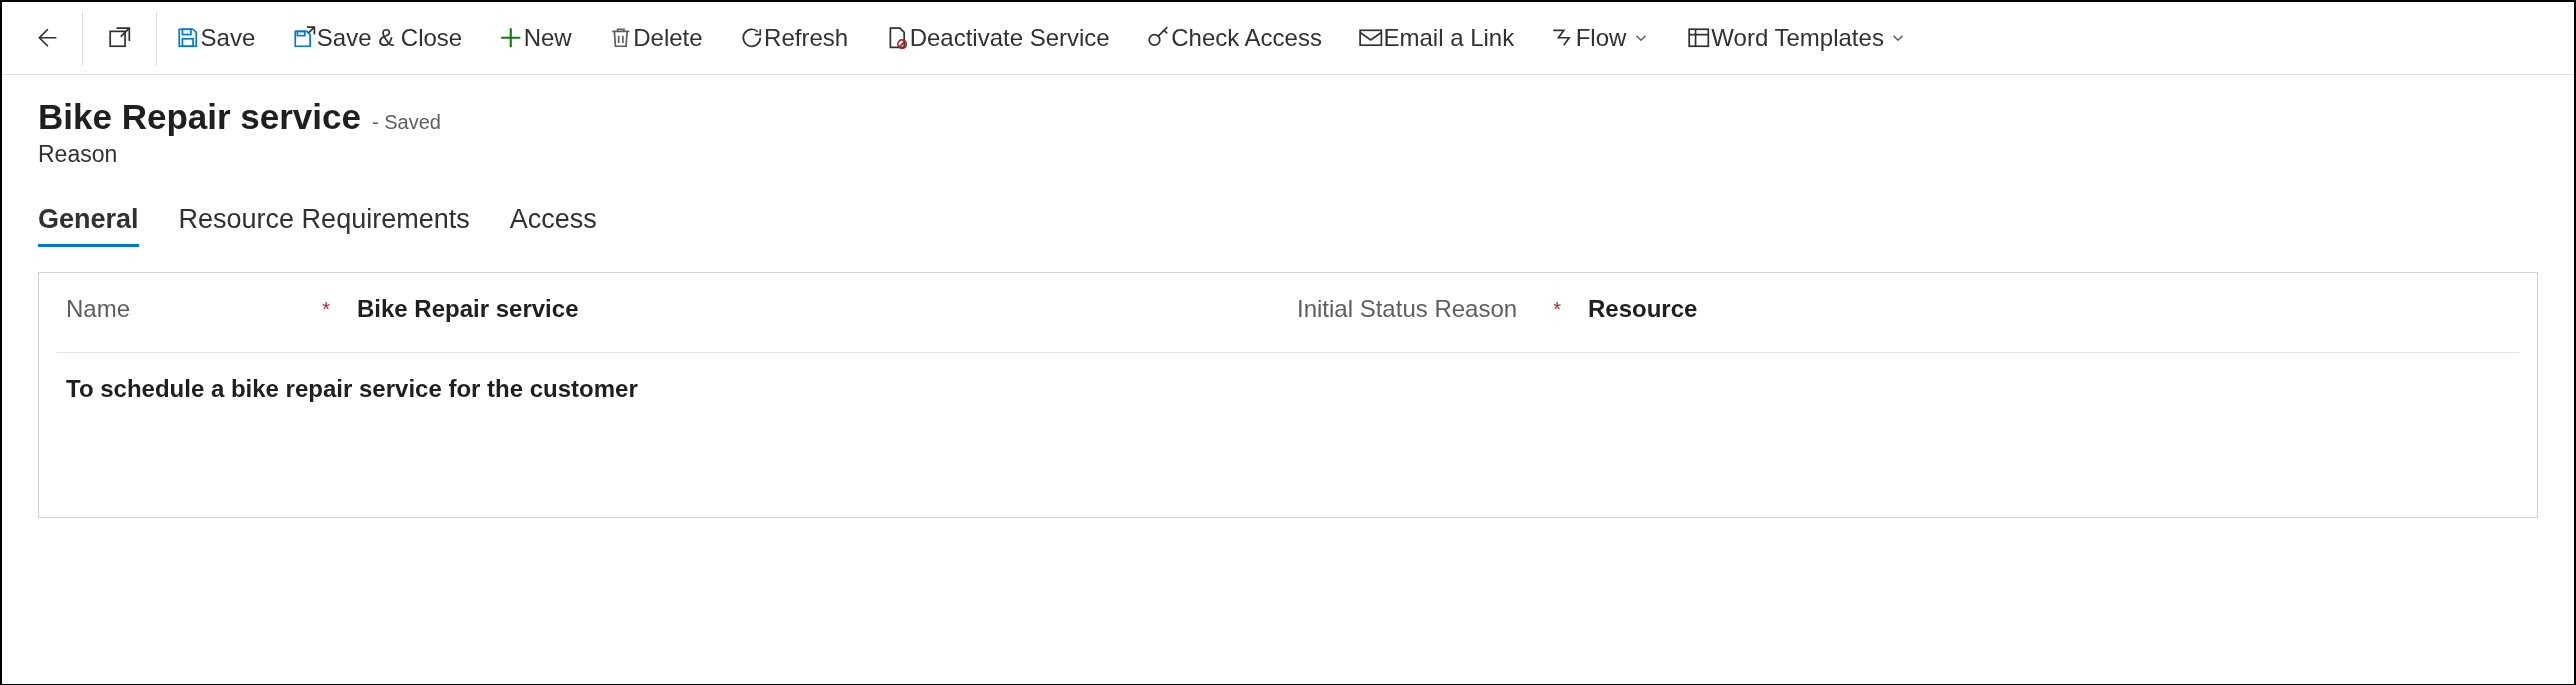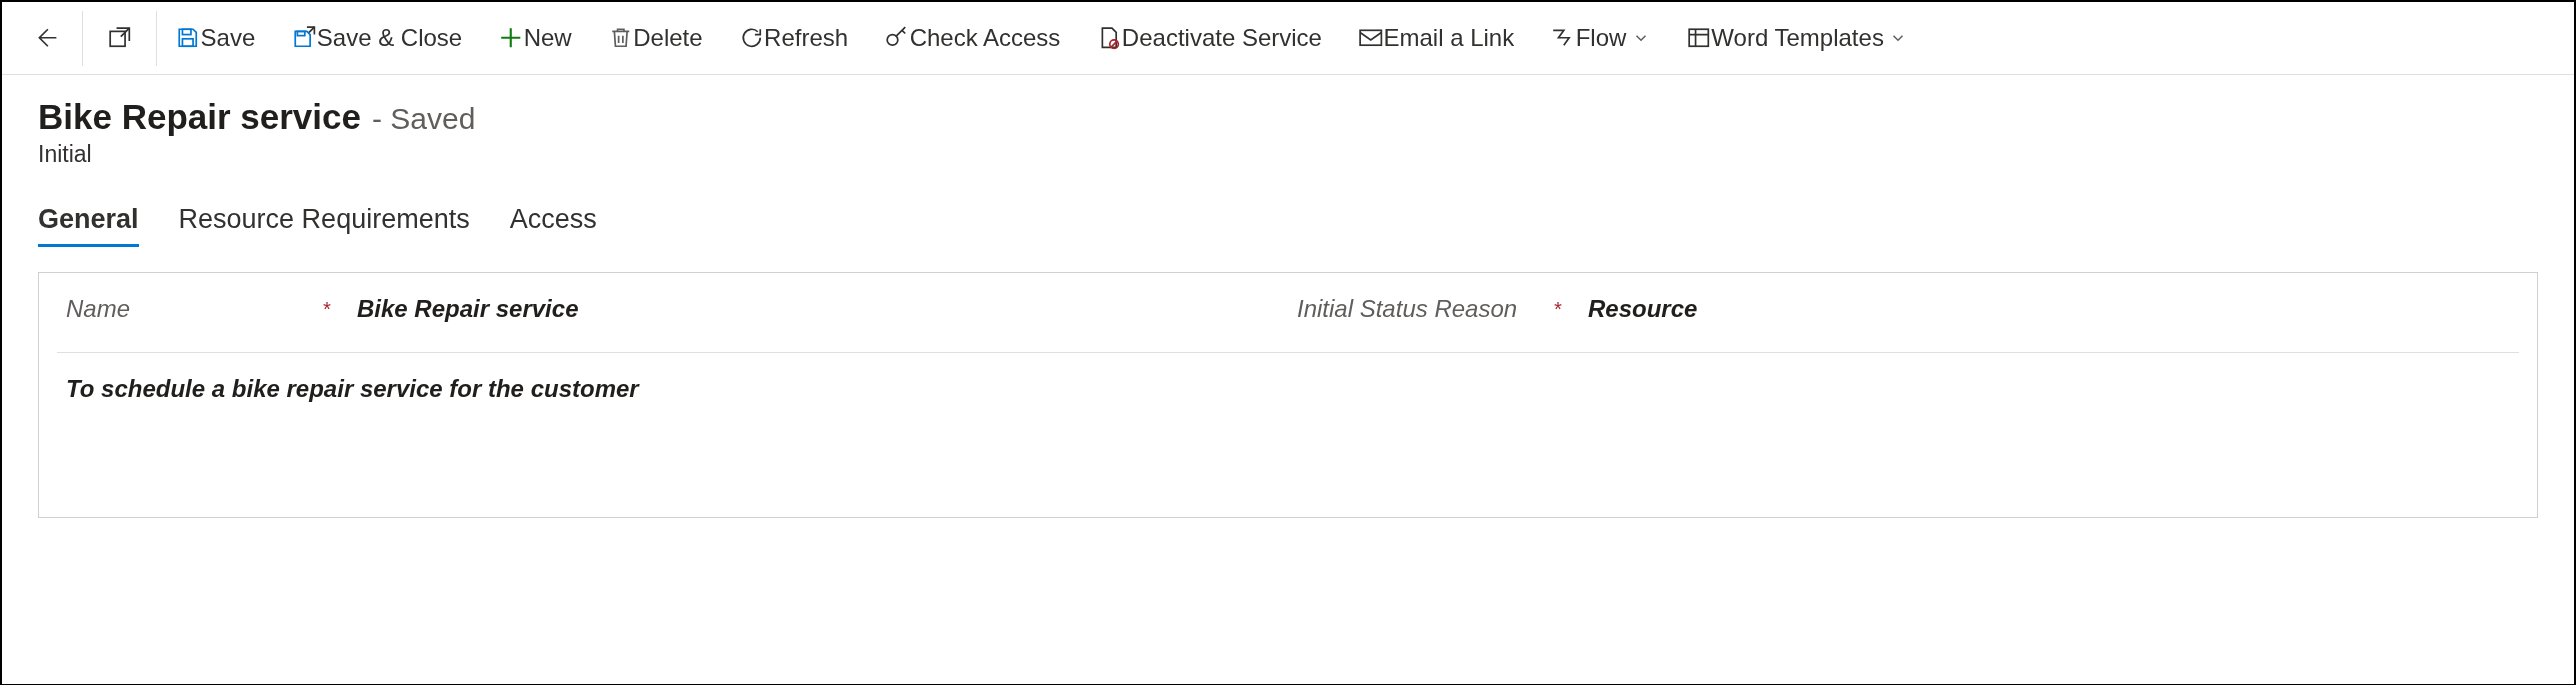--- a/index.html
+++ b/index.html
@@ -51,21 +51,21 @@
     .header {
       padding: 22px 36px 0 36px;
     }
     .title-line { display: flex; align-items: baseline; gap: 11px; }
     .title {
       font-size: 35px;
       font-weight: 600;
       color: #201f1e;
     }
     .saved-label {
-      font-size: 30px;
+      font-size: 20px;
       color: #605e5c;
     }
     .subtitle {
       font-size: 23px;
       color: #323130;
       margin-top: 3.6px;
     }
     
     .tabs {
       display: flex;
@@ -94,21 +94,20 @@
       display: flex;
       align-items: flex-start;
       border-bottom: 0.9px solid #e1dfdd;
       min-height: 80px;
     }
     .form-row:last-child { border-bottom: none; }
     .field {
       display: flex;
       align-items: center;
       padding: 22px 9px;
-      font-style: italic;
     }
     .field.half { width: 50%; }
     .field.full { width: 100%; align-items: flex-start; }
     .field-label {
       width: 291px;
       font-size: 24px;
       color: #605e5c;
       flex-shrink: 0;
       display: flex;
       align-items: center;
@@ -196,36 +195,36 @@
       <svg viewBox="0 0 24 24" fill="none" stroke="#323130" stroke-width="1.6">
           <path d="M20 12a8 8 0 1 1-2.34-5.66M20 4v5h-5"></path>
         </svg>
     </span>
     <span>Refresh</span>
   </button>
 
   <button class="cmdbar-btn">
     <span class="icon">
       <svg viewBox="0 0 24 24" fill="none" stroke="#323130" stroke-width="1.6">
-          <circle cx="8" cy="14" r="5"></circle>
-          <path d="M11 11l9-9M17 5l3 3"></path>
-        </svg>
-    </span>
-    <span>Check Access</span>
-  </button>
-
-  <button class="cmdbar-btn">
-    <span class="icon">
-      <svg viewBox="0 0 24 24" fill="none" stroke="#323130" stroke-width="1.6">
           <path d="M6 3h9l4 4v14H6z"></path>
           <circle cx="17" cy="18" r="4" stroke="#a4262c"></circle>
           <path d="M14 21l6-6" stroke="#a4262c"></path>
         </svg>
     </span>
     <span>Deactivate Service</span>
+  </button>
+
+  <button class="cmdbar-btn">
+    <span class="icon">
+      <svg viewBox="0 0 24 24" fill="none" stroke="#323130" stroke-width="1.6">
+          <circle cx="8" cy="14" r="5"></circle>
+          <path d="M11 11l9-9M17 5l3 3"></path>
+        </svg>
+    </span>
+    <span>Check Access</span>
   </button>
 
   <button class="cmdbar-btn">
     <span class="icon">
       <svg viewBox="0 0 24 24" fill="none" stroke="#323130" stroke-width="1.6">
           <rect x="2" y="5" width="20" height="14"></rect>
           <path d="M2 7l10 7 10-7"></path>
         </svg>
     </span>
     <span>Email a Link</span>
@@ -259,21 +258,21 @@
         </svg>
     </span>
   </button>
 </div>
 
 <div class="header">
   <div class="title-line">
     <span class="title">Bike Repair service</span>
     <span class="saved-label">- Saved</span>
   </div>
-  <div class="subtitle">Initial</div>
+  <div class="subtitle">Reason</div>
 </div>
 
 <div class="tabs">
   <div class="tab active">General</div>
   <div class="tab">Resource Requirements</div>
   <div class="tab">Access</div>
 </div>
 
 <div class="panel">
   <div class="form-row">

